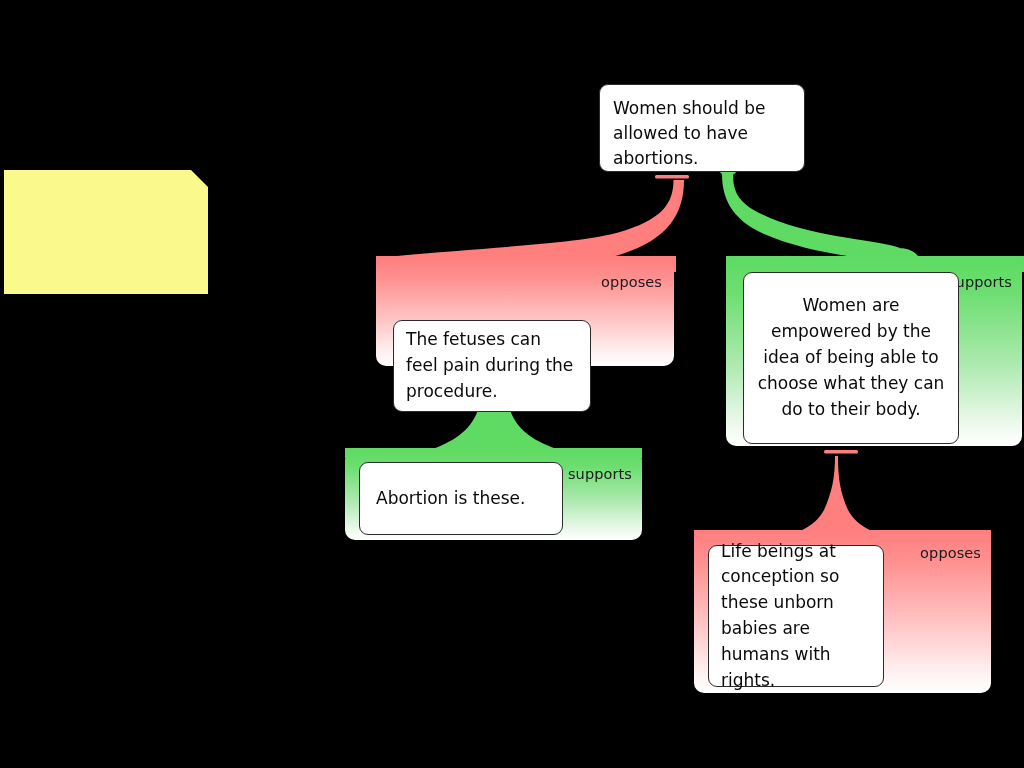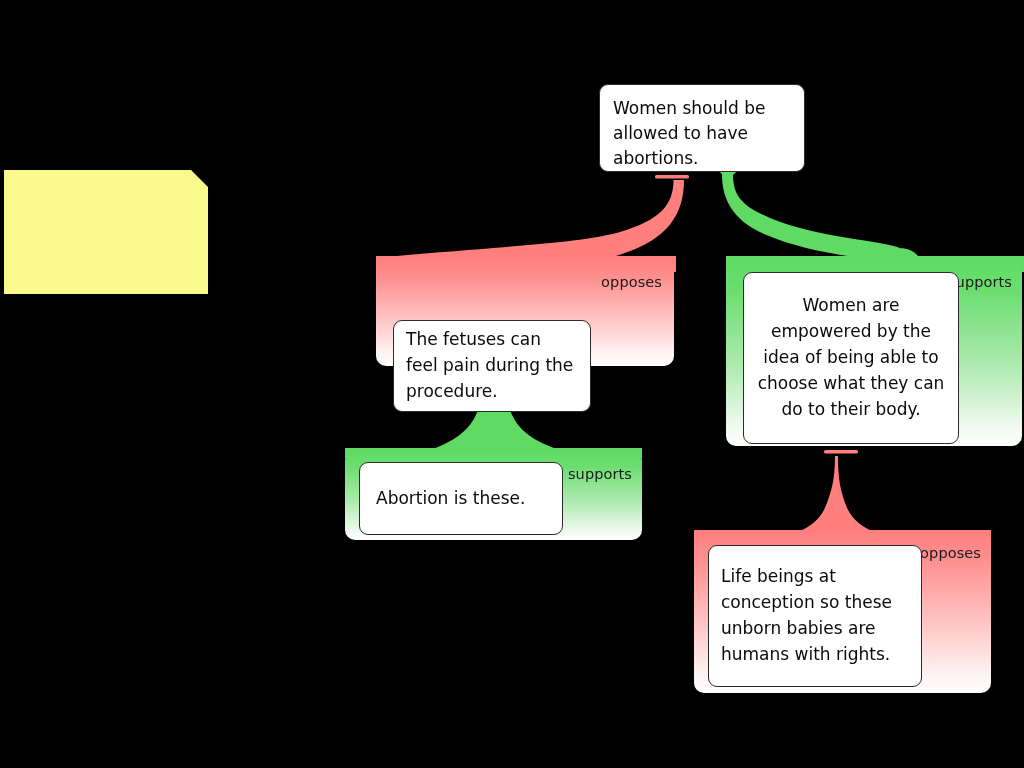--- a/index.html
+++ b/index.html
@@ -202,18 +202,18 @@
 
   <div class="panel supports" style="left:345px; top:450px; width:297px; height:90px;">
     <div class="rel-label" style="right:10px; top:16px;">supports</div>
     <div class="claim centered" style="left:14px; top:12px; width:204px; height:73px;">
       <div class="text">Abortion is these.</div>
     </div>
   </div>
 
   <div class="panel opposes" style="left:694px; top:531px; width:297px; height:162px;">
     <div class="rel-label" style="right:10px; top:14px;">opposes</div>
-    <div class="claim" style="left:14px; top:14px; width:214px; height:142px;">
+    <div class="claim" style="left:14px; top:14px; width:176px; height:142px;">
       <div class="text">Life beings at conception so these unborn babies are humans with rights.</div>
     </div>
   </div>
 
 </div>
 
 </body></html>

